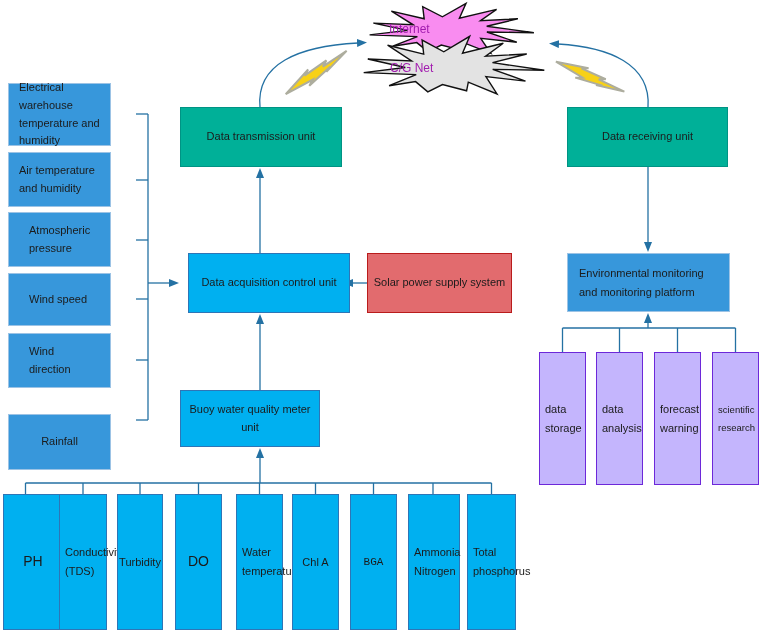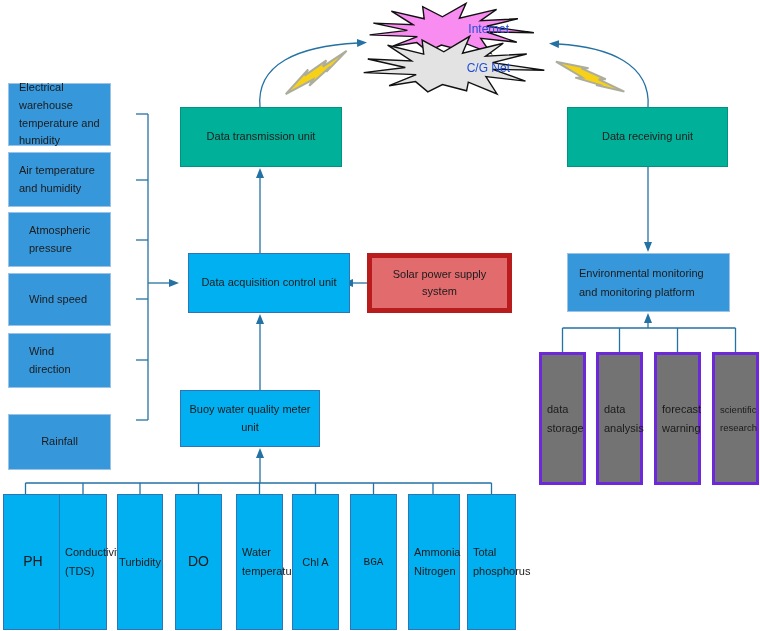--- a/index.html
+++ b/index.html
@@ -10,37 +10,37 @@
   .overlay{position:absolute;left:0;top:0;width:760px;height:631px;z-index:1;}
   .node{
     position:absolute;z-index:2;display:flex;align-items:center;
     font-size:11px;line-height:1.55;box-sizing:border-box;
   }
   .node.center{justify-content:center;text-align:center;padding:0 2px;}
   
   .teal {background:#00b098;border:1px solid #009384;}
   .cyan {background:#00b0f0;border:1px solid #2e75b6;}
   .blue {background:#3797db;border:1px solid #9cc3e5;}
-  .red  {background:#e26b6e;border:5px solid #b91c1c;}
-  .green{background:#737373;border:3px solid #6d28d9;}
+  .red  {background:#e26b6e;border:1px solid #b91c1c;}
+  .green{background:#c4b5fd;border:1px solid #6d28d9;}
   
   .sensor{left:8px;width:103px;text-align:left;padding:0 6px 0 10px;line-height:1.6;}
   .sensor.pad20{padding-left:20px;padding-right:12px;}
   .sensor.mid{justify-content:center;text-align:center;padding:0 4px;}
   
   .func{top:352px;width:47px;height:133px;text-align:left;padding:0 2px 0 5px;line-height:1.7;word-wrap:break-word;}
   .func.sm{font-size:9.5px;line-height:1.8;}
   
   .param{top:494px;height:136px;justify-content:center;text-align:center;padding:0 2px;line-height:1.7;word-wrap:break-word;}
   .param.wrap{justify-content:flex-start;text-align:left;padding:0 2px 0 5px;}
   .param.lg{font-size:14px;}
   
   .platform{text-align:left;padding:0 8px 0 11px;line-height:1.65;}
   
-  .burst-label{position:absolute;z-index:2;width:120px;text-align:right;font-size:12px;color:#1d4ed8;}
+  .burst-label{position:absolute;z-index:2;width:120px;text-align:left;font-size:12px;color:#a21caf;}
 </style>
 </head>
 <body>
 
 <div class="canvas">
 
   <svg class="overlay" viewBox="0 0 760 631">
     <defs>
       <marker id="ar" markerWidth="11" markerHeight="9" refX="1" refY="4" orient="auto" markerUnits="userSpaceOnUse">
         <path d="M0,0 L10,4 L0,8 Z" fill="#2471a3"></path>

